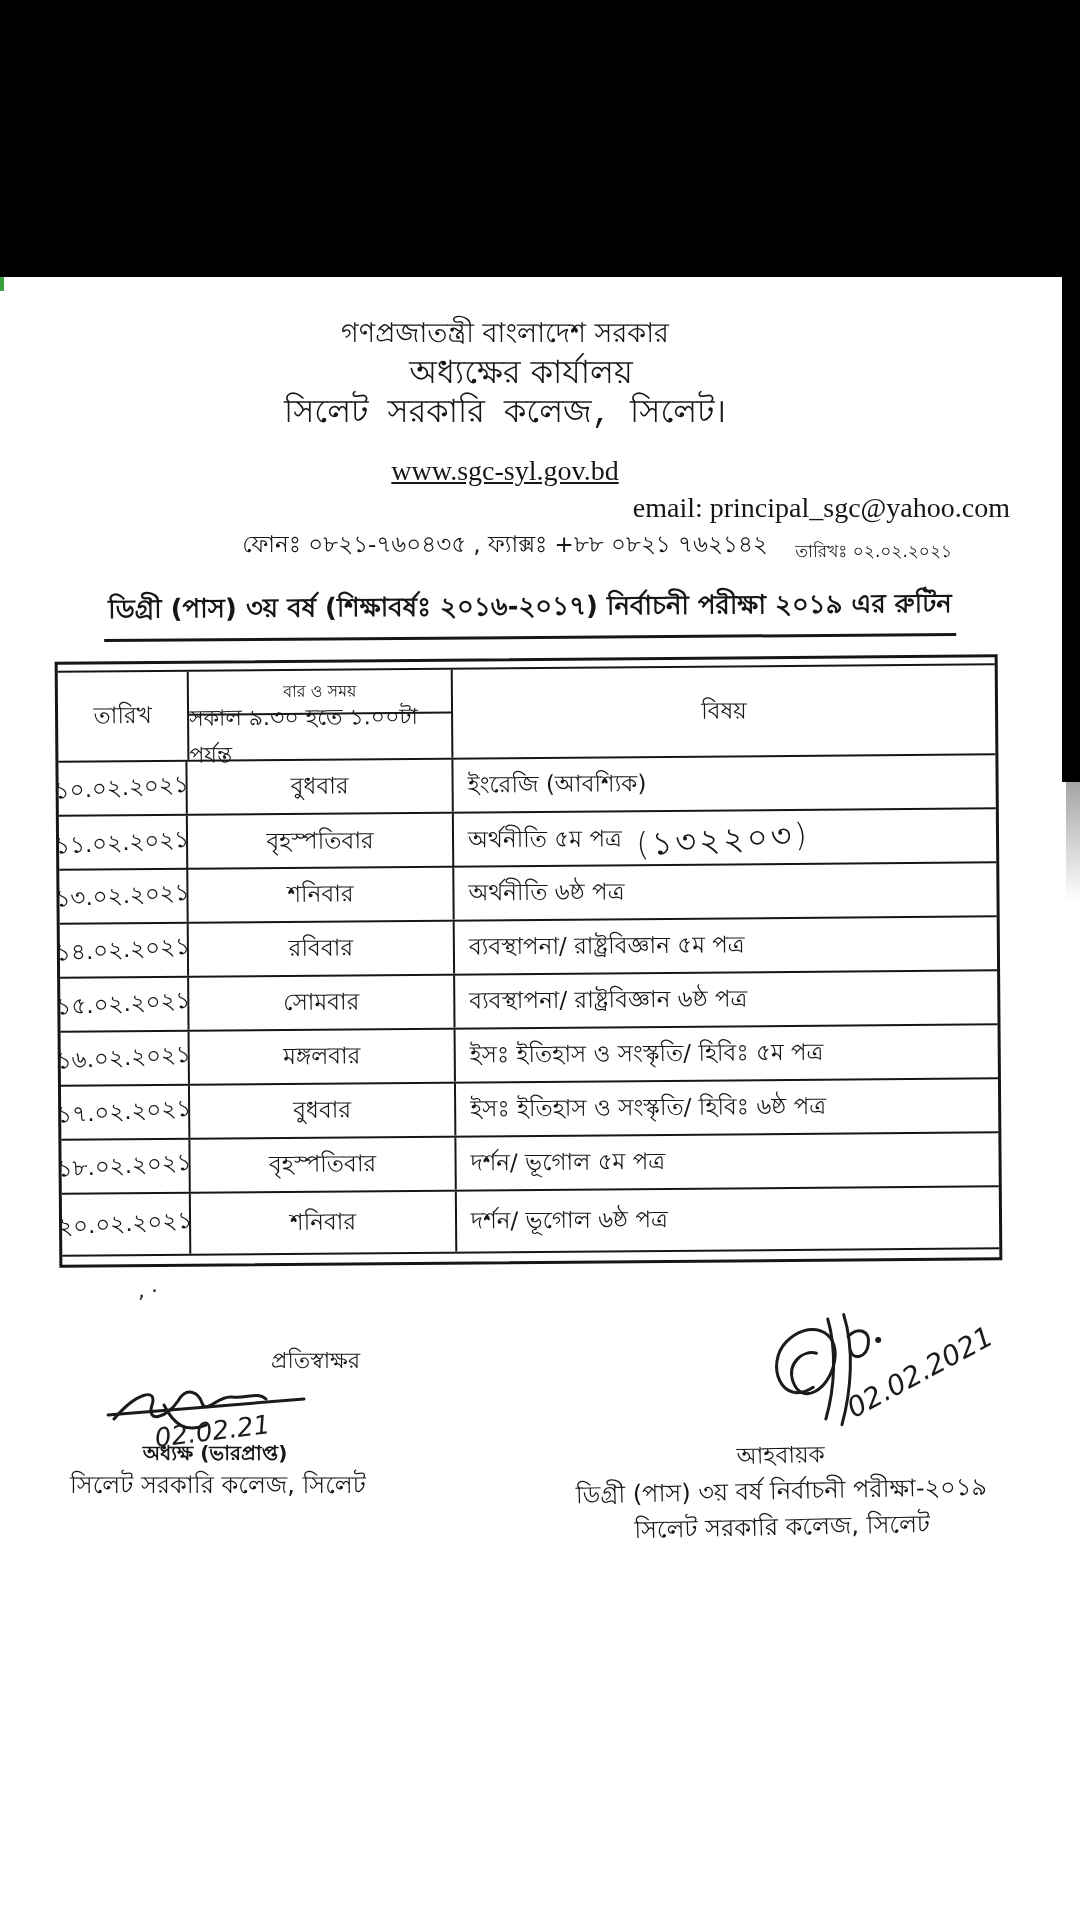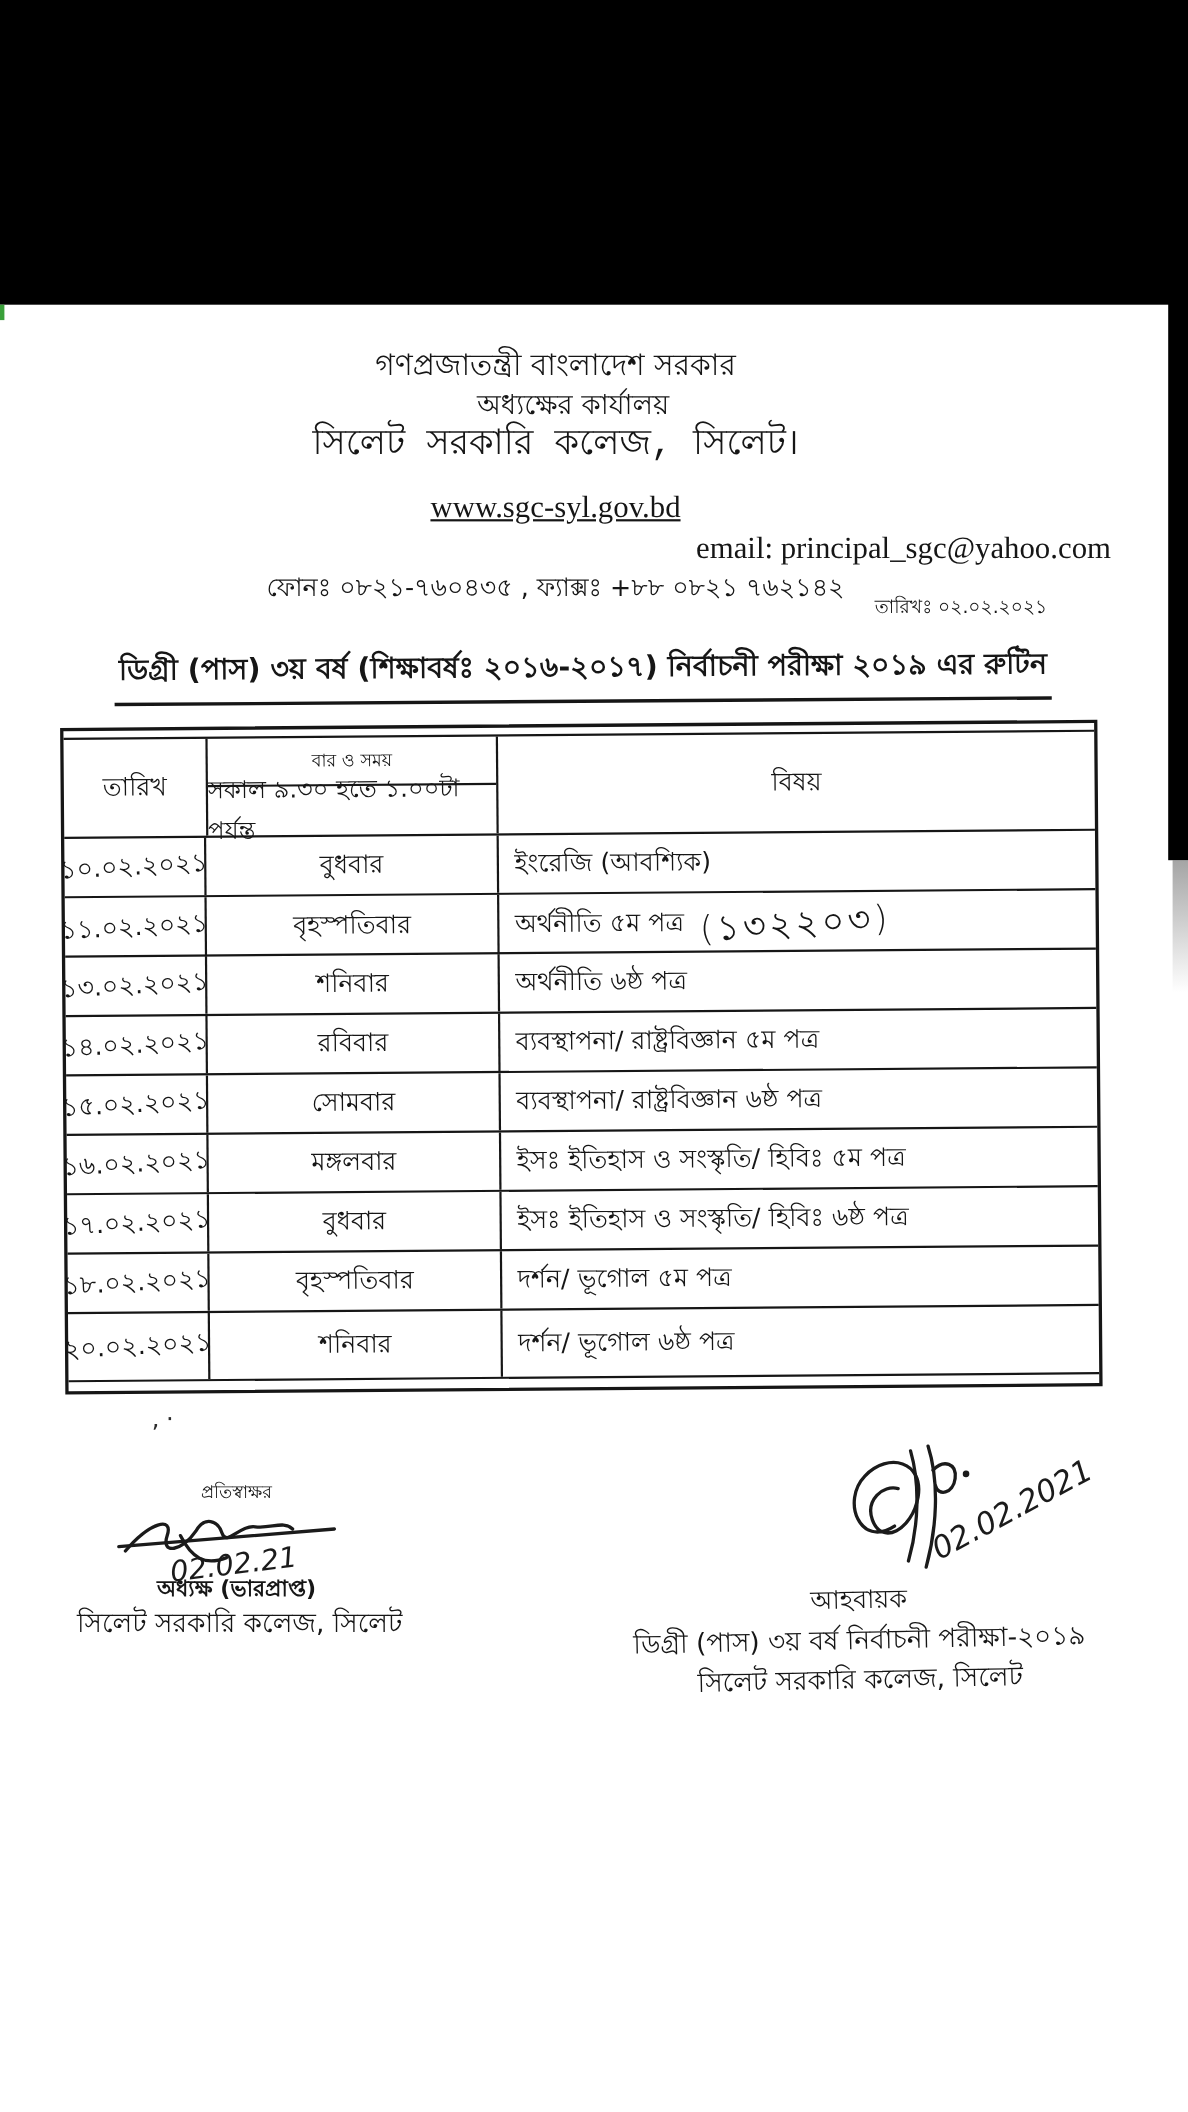--- a/index.html
+++ b/index.html
@@ -10,21 +10,21 @@
   }
   
   .scan-top-band{position:absolute;left:0;top:0;width:1080px;height:277px;background:#000;}
   .scan-right-strip{position:absolute;left:1062px;top:0;width:18px;height:782px;background:#000;}
   .scan-right-fade{position:absolute;left:1066px;top:782px;width:14px;height:120px;background:linear-gradient(#4a4a4a,rgba(255,255,255,0));opacity:.5;}
   .scan-green-sliver{position:absolute;left:0;top:277px;width:4px;height:14px;background:#3aa03a;}
   .stray-mark{position:absolute;left:138px;top:1278px;font-size:22px;color:#2c2c2c;letter-spacing:6px;}
   
   .letterhead{position:absolute;left:0;top:315px;width:1010px;text-align:center;line-height:1.32;}
   .org-line1{font-size:27px;}
-  .org-line2{font-size:25px;margin-left:32px;}
+  .org-line2{font-size:32px;margin-left:32px;}
   .org-line3{font-size:32px;font-family:Liberation Mono, monospace;}
   .website{font-family:"Liberation Serif",serif;font-size:28px;text-decoration:underline;margin-top:18px;}
   .email{font-family:"Liberation Serif",serif;font-size:28px;text-align:right;}
   .phone{font-size:23px;margin-top:2px;}
   .date-line{position:absolute;left:0;top:538px;width:952px;text-align:right;font-size:17px;}
   .doc-title-wrap{position:absolute;left:0;top:586px;width:1060px;text-align:center;transform:rotate(-0.4deg);}
   .doc-title{display:inline-block;font-size:26px;font-weight:600;border-bottom:3px solid #161616;padding:0 4px 6px 4px;}
   
   .routine-table{
     position:absolute;left:57px;top:658px;width:943px;
@@ -40,21 +40,21 @@
   .b-row{display:grid;grid-template-columns:129px 266px 1fr;height:52px;border-bottom:2px solid #161616;}
   .b-row:last-child{height:60px;border-bottom:2px solid #161616;}
   .cell{display:flex;align-items:center;box-sizing:border-box;}
   .date-cell{justify-content:center;border-right:2px solid #161616;}
   .date-cell span{font-size:23px;display:inline-block;transform:rotate(-2.6deg);}
   .day-cell{justify-content:center;border-right:2px solid #161616;font-size:23px;}
   .subject-cell{justify-content:flex-start;padding-left:14px;font-size:23px;white-space:nowrap;}
   .hand-note{display:inline-block;font-size:32px;font-weight:300;letter-spacing:3px;margin-left:14px;transform:rotate(-3deg) translateY(3px);font-family:"DejaVu Sans",sans-serif;}
   
   .sig-left{position:absolute;left:70px;top:1345px;width:290px;text-align:center;line-height:1.45;}
-  .sig-left .label{font-size:16px;}
+  .sig-left .label{font-size:22px;text-align:right;}
   .sig-left svg{display:block;margin:-4px auto -30px auto;}
   .sig-left .role{font-size:20px;font-weight:bold;}
   .sig-left .org{font-size:24px;white-space:nowrap;}
   .sig-right{position:absolute;left:500px;top:1308px;width:560px;text-align:center;line-height:1.5;transform:rotate(-1.2deg);}
   .sig-right svg{display:block;margin:0 auto -10px 250px;}
   .sig-right .role{font-size:23px;}
   .sig-right .line2{font-size:24px;white-space:nowrap;}
   .sig-right .line3{font-size:24px;}
   .sig-ink{stroke:#1b1b1b;stroke-width:3;fill:none;stroke-linecap:round;}
   .sig-text{fill:#1b1b1b;font-family:"DejaVu Sans",sans-serif;font-style:italic;}

